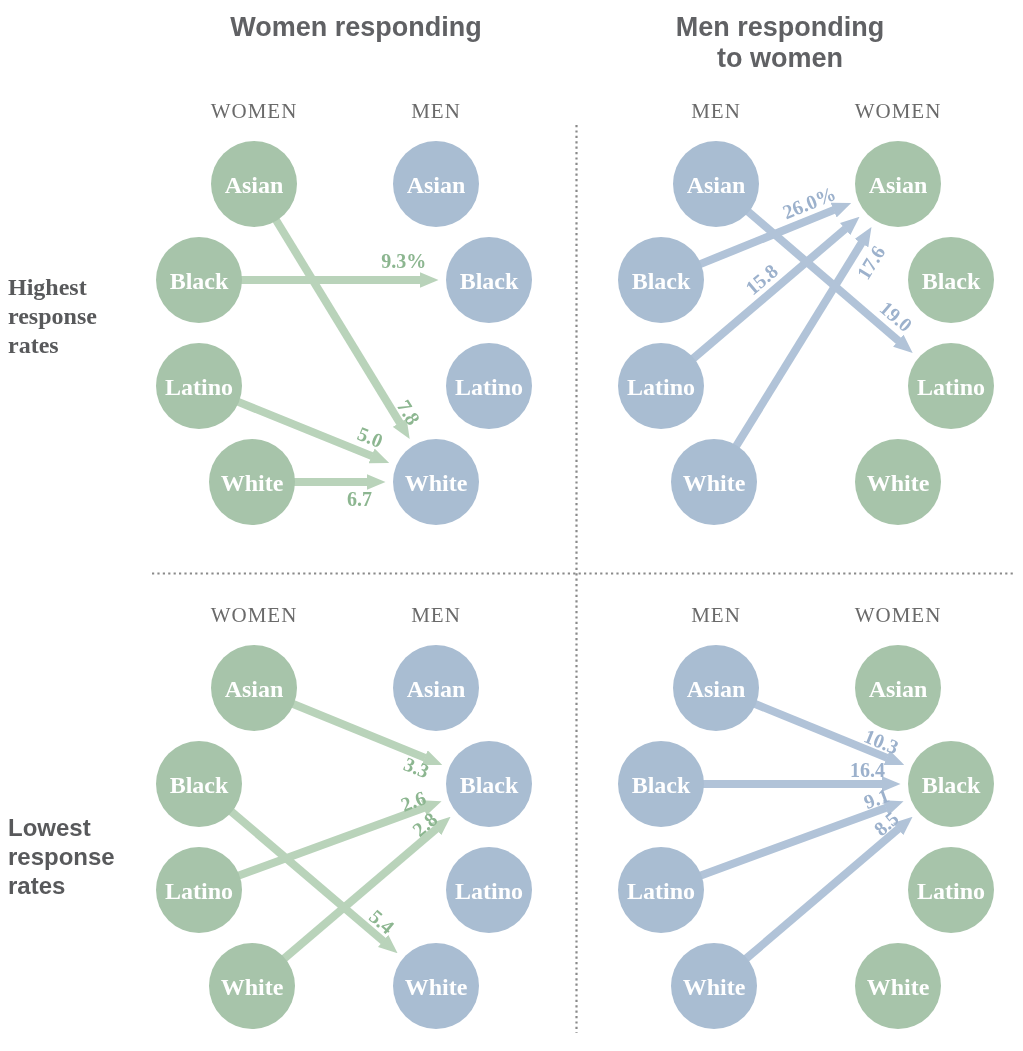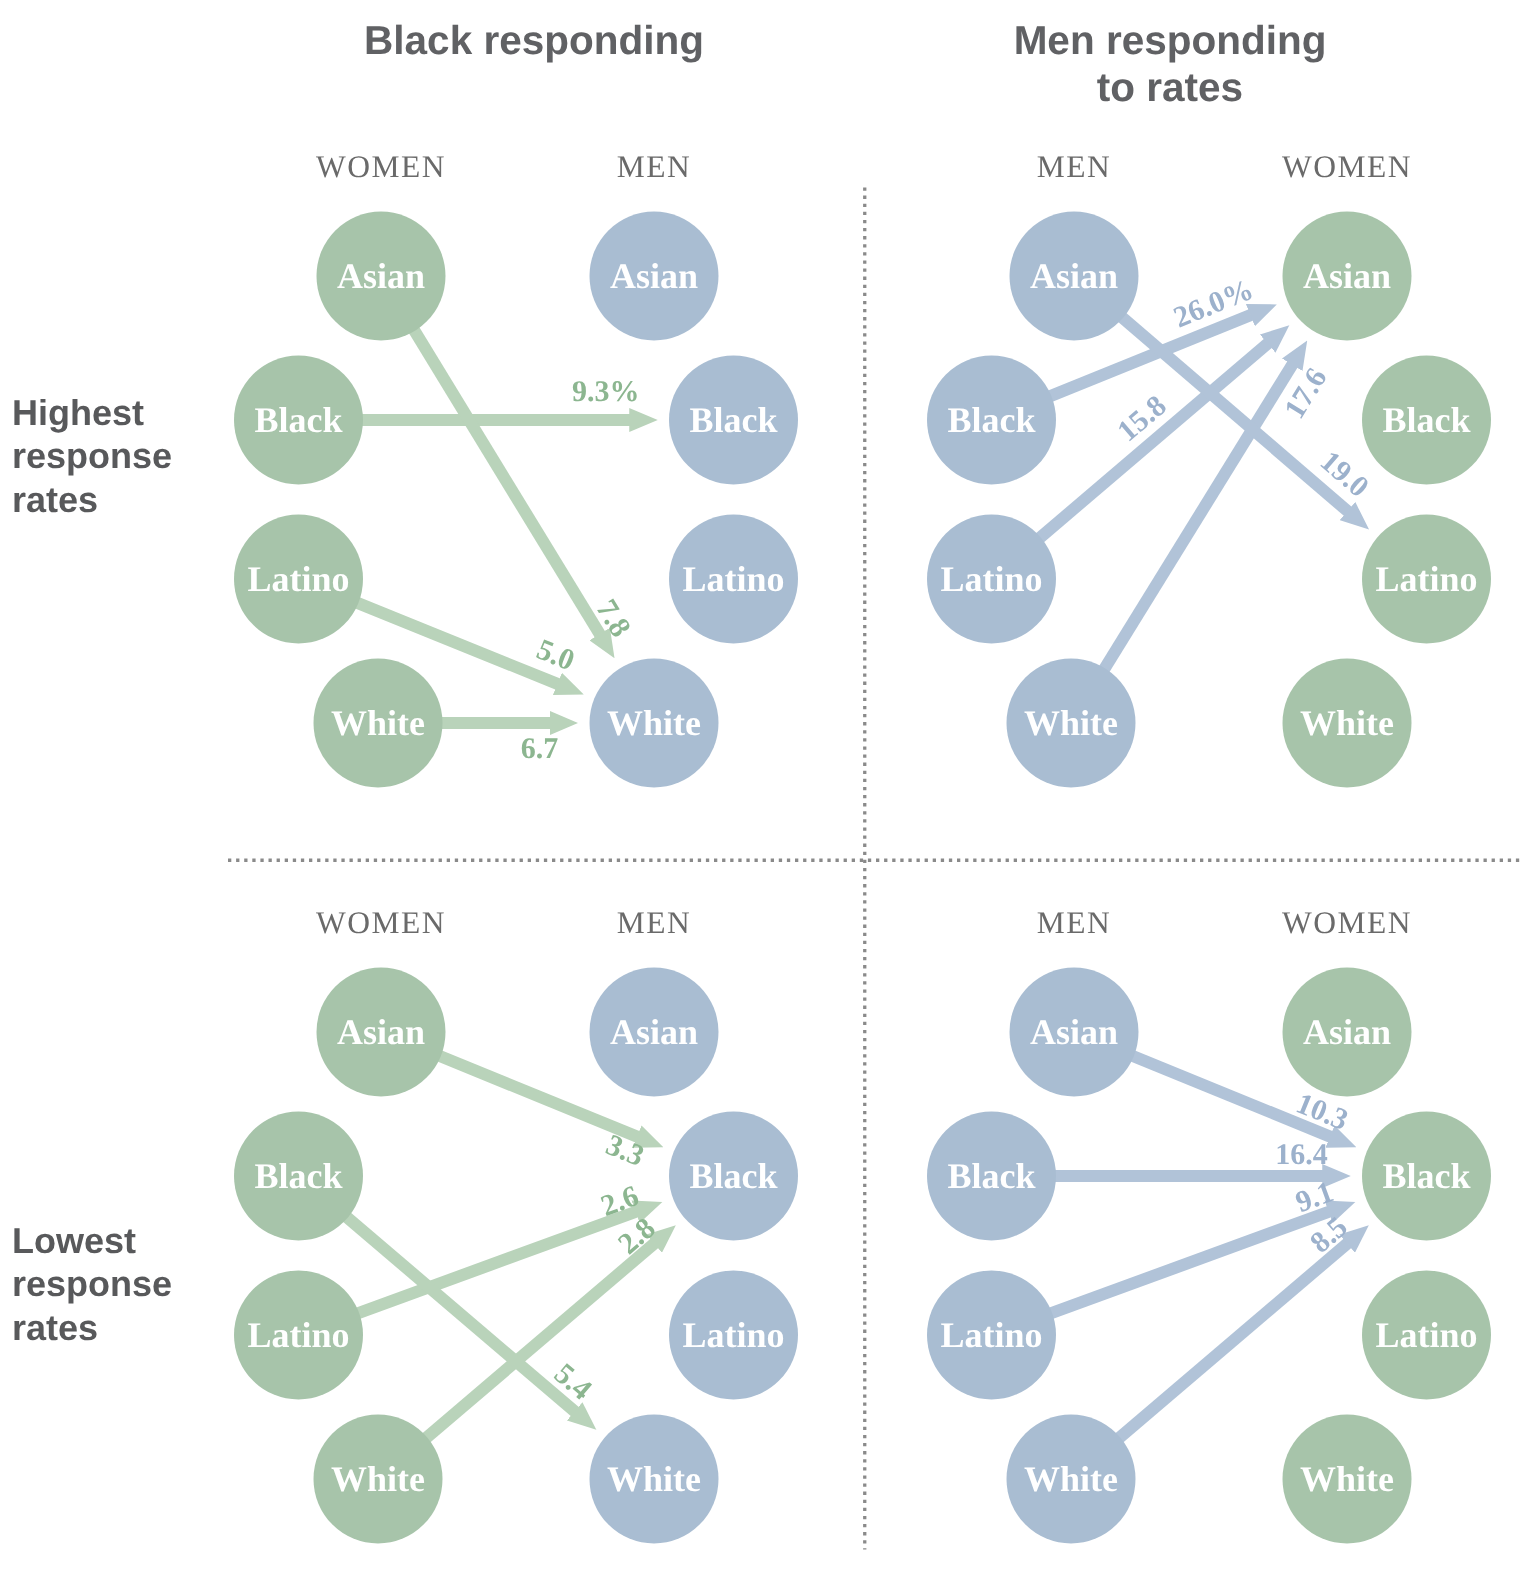--- a/index.html
+++ b/index.html
@@ -7,21 +7,21 @@
          font-family:"Liberation Sans",sans-serif;}
   #diagram{position:absolute;left:0;top:0;}
   .col-title{position:absolute;top:12px;width:334px;text-align:center;
              font-weight:bold;font-size:27px;line-height:31px;color:#606164;
              font-family:"Liberation Sans",sans-serif;}
   .col-title-left{left:189px;}
   .col-title-right{left:613px;}
   .row-title{position:absolute;left:8px;width:160px;text-align:left;
              font-weight:bold;font-size:24px;line-height:29px;color:#58595b;
              font-family:"Liberation Sans",sans-serif;}
-  .row-title-top{top:261px;}
+  .row-title-top{top:273px;font-family:Liberation Serif, serif;}
   .row-title-bottom{top:785px;margin-top:28px;}
   .col-header{font-family:"Liberation Serif","DejaVu Serif",serif;font-size:21px;
               letter-spacing:1px;fill:#6a6a6a;}
   .node-label{font-family:"Liberation Serif","DejaVu Serif",serif;font-size:24px;
               font-weight:bold;fill:#ffffff;}
   .edge-label{font-family:"Liberation Serif","DejaVu Serif",serif;font-size:20px;
               font-weight:bold;}
 </style>
 </head>
 <body>
@@ -147,25 +147,25 @@
         <circle cx="951" cy="784" r="43" fill="#a7c4aa"></circle>
         <text x="951" y="785" text-anchor="middle" dominant-baseline="central" class="node-label">Black</text>
         <circle cx="951" cy="890" r="43" fill="#a7c4aa"></circle>
         <text x="951" y="891" text-anchor="middle" dominant-baseline="central" class="node-label">Latino</text>
         <circle cx="898" cy="986" r="43" fill="#a7c4aa"></circle>
         <text x="898" y="987" text-anchor="middle" dominant-baseline="central" class="node-label">White</text>
       </g>
     </svg>
 
   <div class="col-title col-title-left">
-    <div>Black responding</div>
+    <div>Women responding</div>
   </div>
   <div class="col-title col-title-right">
     <div>Men responding</div>
-    <div>to rates</div>
+    <div>to women</div>
   </div>
 
   <div class="row-title row-title-top">
     <div>Highest</div>
     <div>response</div>
     <div>rates</div>
   </div>
   <div class="row-title row-title-bottom">
     <div>Lowest</div>
     <div>response</div>

